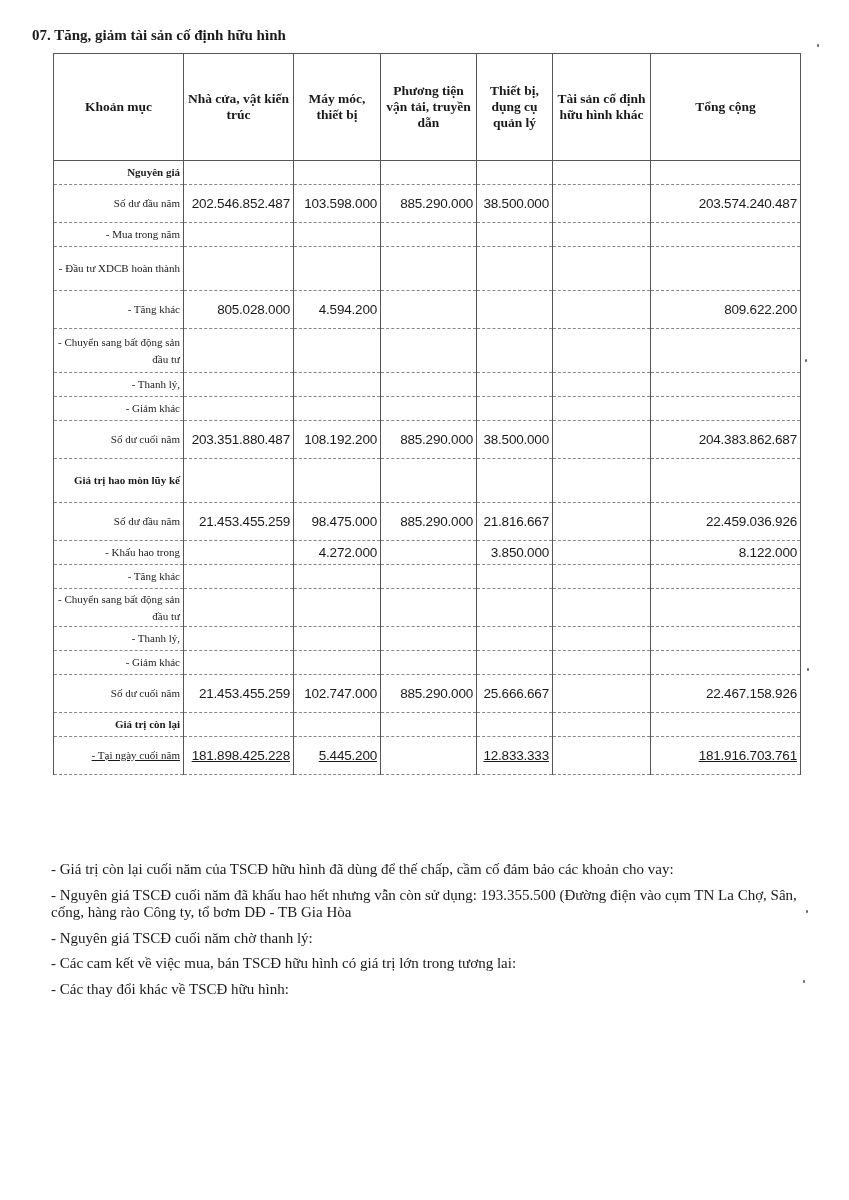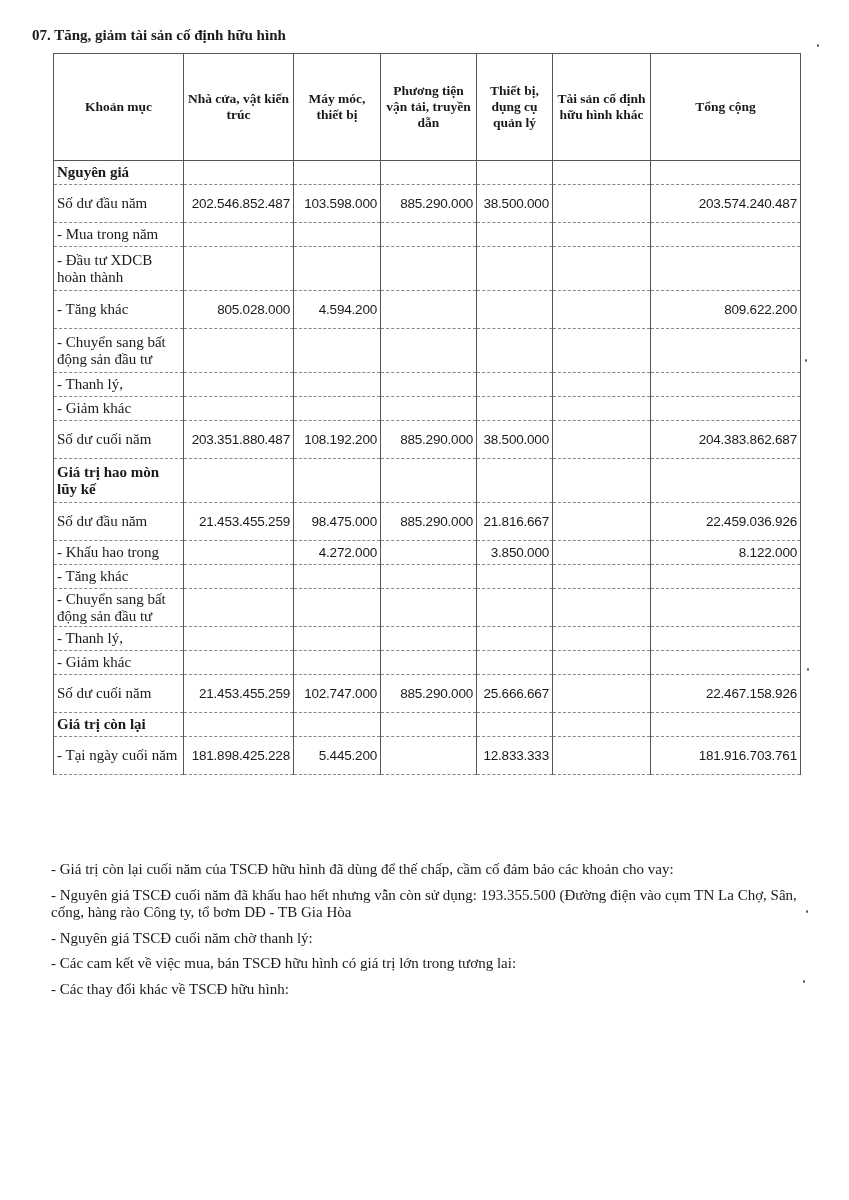--- a/index.html
+++ b/index.html
@@ -3,21 +3,21 @@
 <meta charset="utf-8">
 <style>
   html, body { margin:0; padding:0; background:#ffffff; }
   body { width:849px; height:1200px; position:relative; overflow:hidden;
          font-family:"Liberation Serif", serif; color:#1a1a1a; }
   .title { position:absolute; left:32px; top:27px; font-weight:bold; font-size:15px; }
   table.assets { position:absolute; left:53px; top:53px; border-collapse:collapse; table-layout:fixed; width:747px; }
   table.assets th, table.assets td { border:1px solid #555; padding:0 3px; vertical-align:middle; }
   table.assets tbody td { border-top:1px dashed #888; border-bottom:1px dashed #888; }
   table.assets th { font-weight:bold; font-size:13.5px; text-align:center; line-height:16px; height:106px; font-family:"Liberation Serif", serif; }
-  td.label { font-size:15px; line-height:17px; text-align:left; font-family:"Liberation Serif", serif; padding-left:2px; }
+  td.label { font-size:11px; line-height:17px; text-align:right; font-family:"Liberation Serif", serif; padding-left:2px; }
   td.label.section { font-weight:bold; }
   td.num { font-family:"Liberation Sans", sans-serif; font-size:13.5px; text-align:right; padding-right:2px; white-space:nowrap; letter-spacing:-0.2px; }
   .notes { position:absolute; left:43px; top:853px; width:790px; font-size:15px; line-height:17.5px; }
   .notes div { margin:8px; }
   .speck { position:absolute; width:2px; height:3px; background:#666; border-radius:1px; }
 </style>
 </head>
 <body>
 
 <div class="title">07. Tăng, giảm tài sản cố định hữu hình</div>
@@ -199,21 +199,21 @@
       </tr>
       <tr style="height: 24px;">
         <td class="label section">Giá trị còn lại</td>
         <td class="num"></td>
         <td class="num"></td>
         <td class="num"></td>
         <td class="num"></td>
         <td class="num"></td>
         <td class="num"></td>
       </tr>
-      <tr style="height: 38px;">
+      <tr style="height: 38px; text-decoration: underline;">
         <td class="label">- Tại ngày cuối năm</td>
         <td class="num">181.898.425.228</td>
         <td class="num">5.445.200</td>
         <td class="num"></td>
         <td class="num">12.833.333</td>
         <td class="num"></td>
         <td class="num">181.916.703.761</td>
       </tr>
     </tbody>
 </table>

